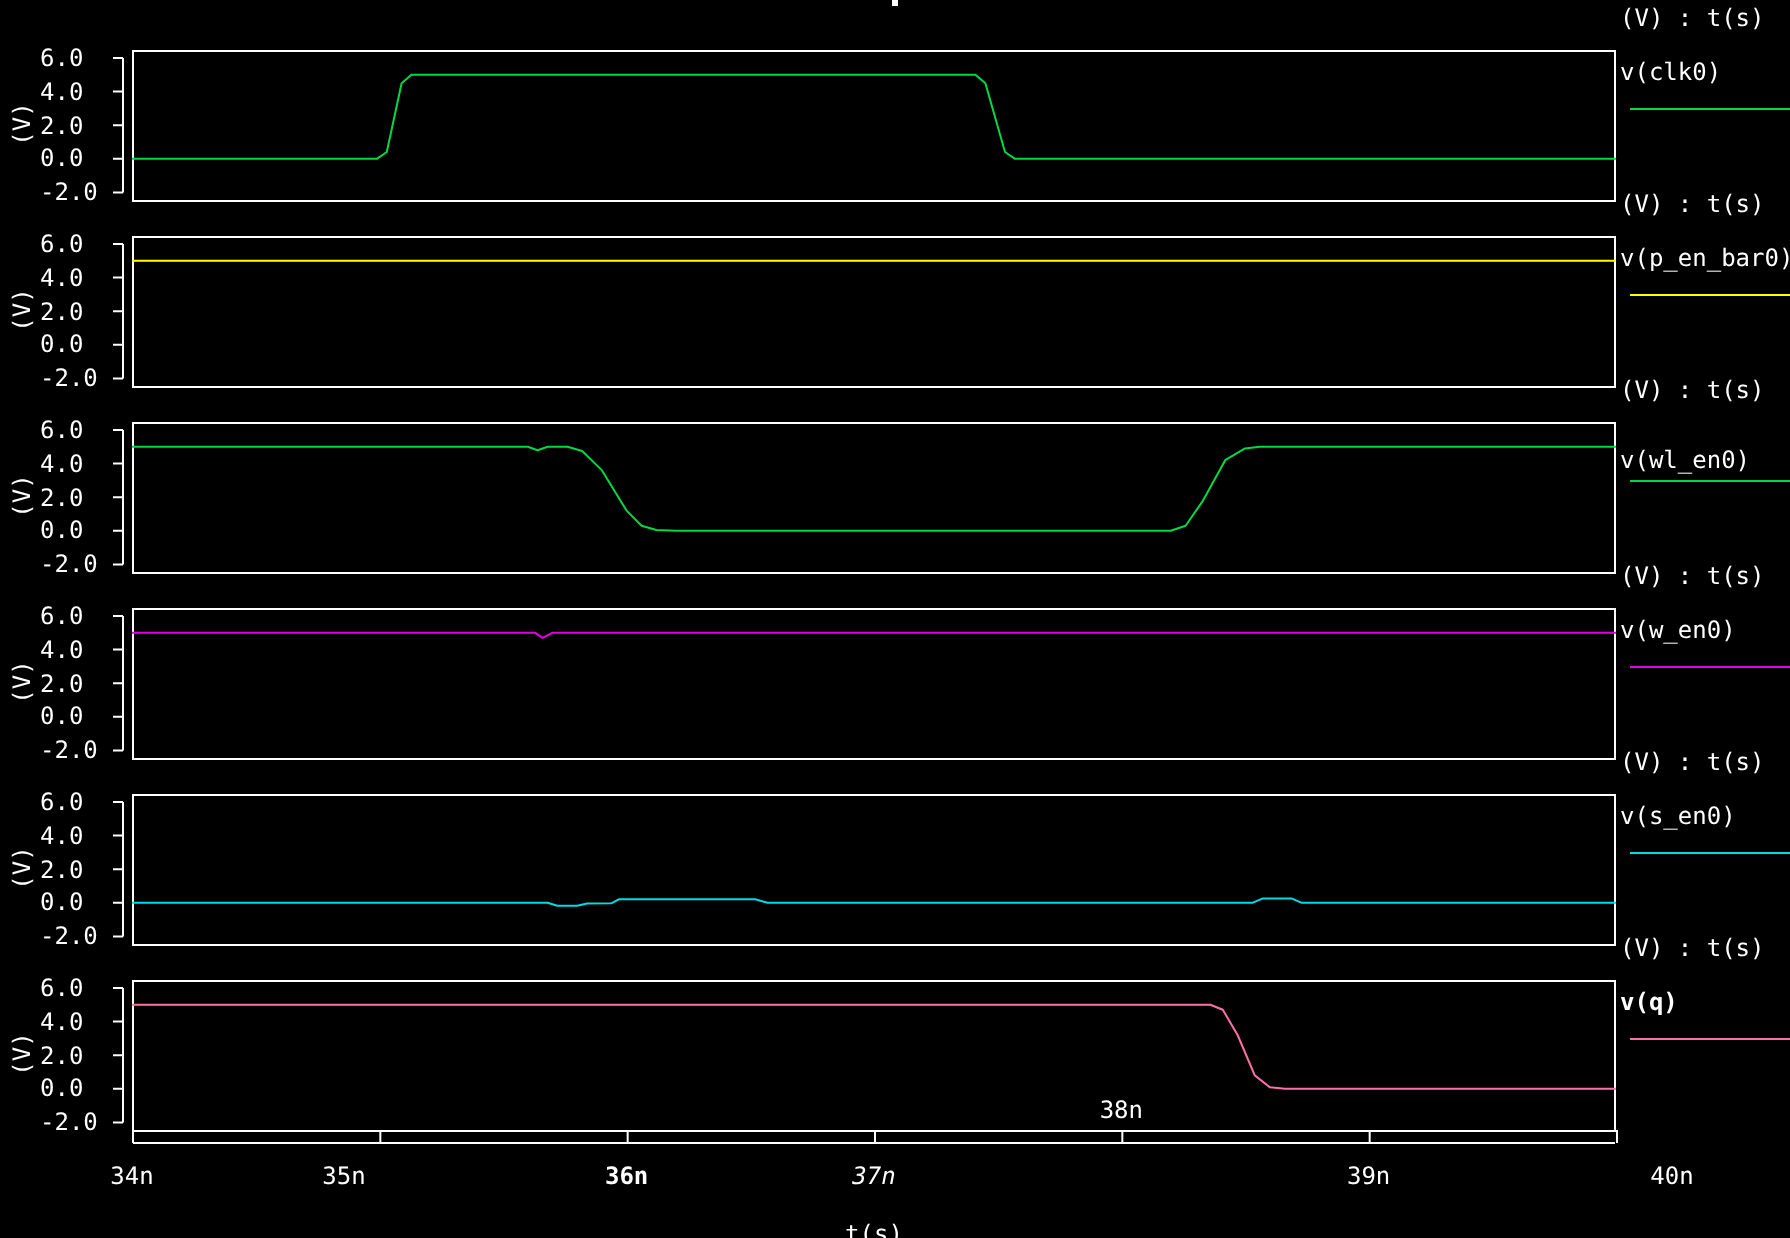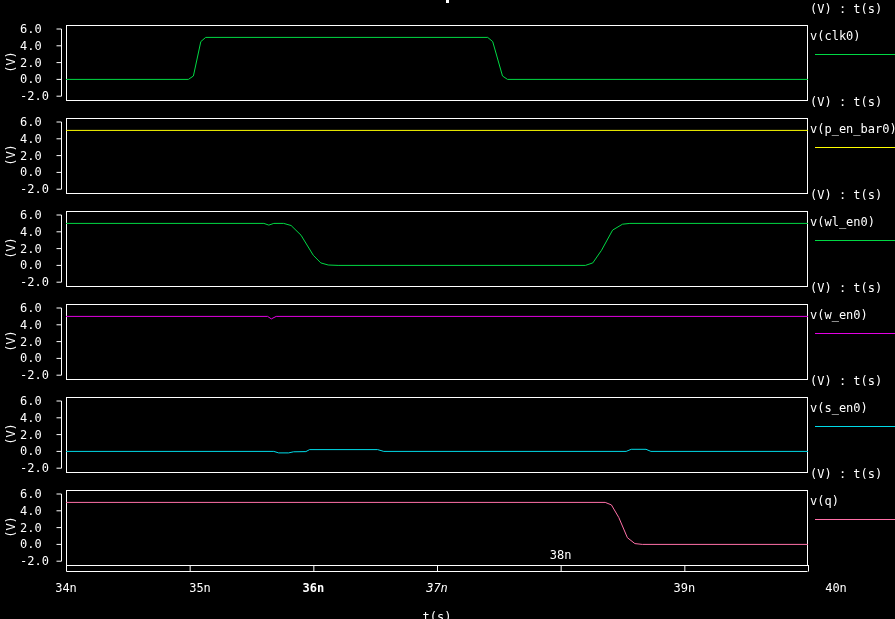--- a/index.html
+++ b/index.html
@@ -60,21 +60,21 @@
       <div class="lbl vlab" style="left: -4px; top: 148px;">(V)</div>
       <div class="lbl " style="left: 810px; top: 95px;">(V) : t(s)</div>
       <div class="lbl " style="left: 810px; top: 122px;">v(p_en_bar0)</div>
       <div class="lbl ytick" style="left: 20px; top: 208px;">6.0</div>
       <div class="lbl ytick" style="left: 20px; top: 224.8px;">4.0</div>
       <div class="lbl ytick" style="left: 20px; top: 241.6px;">2.0</div>
       <div class="lbl ytick" style="left: 20px; top: 258.4px;">0.0</div>
       <div class="lbl ytick" style="left: 20px; top: 275.2px;">-2.0</div>
       <div class="lbl vlab" style="left: -4px; top: 241px;">(V)</div>
       <div class="lbl " style="left: 810px; top: 188px;">(V) : t(s)</div>
-      <div class="lbl " style="left: 810px; top: 215px;">v(wl_en0)</div>
+      <div class="lbl " style="left: 810px; top: 223px;">v(wl_en0)</div>
       <div class="lbl ytick" style="left: 20px; top: 301px;">6.0</div>
       <div class="lbl ytick" style="left: 20px; top: 317.8px;">4.0</div>
       <div class="lbl ytick" style="left: 20px; top: 334.6px;">2.0</div>
       <div class="lbl ytick" style="left: 20px; top: 351.4px;">0.0</div>
       <div class="lbl ytick" style="left: 20px; top: 368.2px;">-2.0</div>
       <div class="lbl vlab" style="left: -4px; top: 334px;">(V)</div>
       <div class="lbl " style="left: 810px; top: 281px;">(V) : t(s)</div>
       <div class="lbl " style="left: 810px; top: 308px;">v(w_en0)</div>
       <div class="lbl ytick" style="left: 20px; top: 394px;">6.0</div>
       <div class="lbl ytick" style="left: 20px; top: 410.8px;">4.0</div>
@@ -84,23 +84,23 @@
       <div class="lbl vlab" style="left: -4px; top: 427px;">(V)</div>
       <div class="lbl " style="left: 810px; top: 374px;">(V) : t(s)</div>
       <div class="lbl " style="left: 810px; top: 401px;">v(s_en0)</div>
       <div class="lbl ytick" style="left: 20px; top: 487px;">6.0</div>
       <div class="lbl ytick" style="left: 20px; top: 503.8px;">4.0</div>
       <div class="lbl ytick" style="left: 20px; top: 520.6px;">2.0</div>
       <div class="lbl ytick" style="left: 20px; top: 537.4px;">0.0</div>
       <div class="lbl ytick" style="left: 20px; top: 554.2px;">-2.0</div>
       <div class="lbl vlab" style="left: -4px; top: 520px;">(V)</div>
       <div class="lbl " style="left: 810px; top: 467px;">(V) : t(s)</div>
-      <div class="lbl " style="left: 810px; top: 494px;">v(q)</div>
+      <div class="lbl " style="left: 810px; top: 494px; font-weight: bold;">v(q)</div>
       <div class="lbl xtick" style="left: 44px; top: 581px;">34n</div>
-      <div class="lbl xtick" style="left: 178px; top: 581px;">35n</div>
+      <div class="lbl xtick" style="left: 150px; top: 581px;">35n</div>
       <div class="lbl xtick" style="left: 291.333px; top: 581px; font-weight: bold;">36n</div>
       <div class="lbl xtick" style="left: 415px; top: 581px; font-style: italic;">37n</div>
       <div class="lbl xtick" style="left: 538.667px; top: 548px;">38n</div>
       <div class="lbl xtick" style="left: 662.333px; top: 581px; text-align: center;">39n</div>
       <div class="lbl xtick" style="left: 814px; top: 581px;">40n</div>
       <div class="lbl xtick" style="left: 415px; top: 598px; margin-top: 12px;">t(s)</div>
     </div>
 </div>
 
 </body></html>

